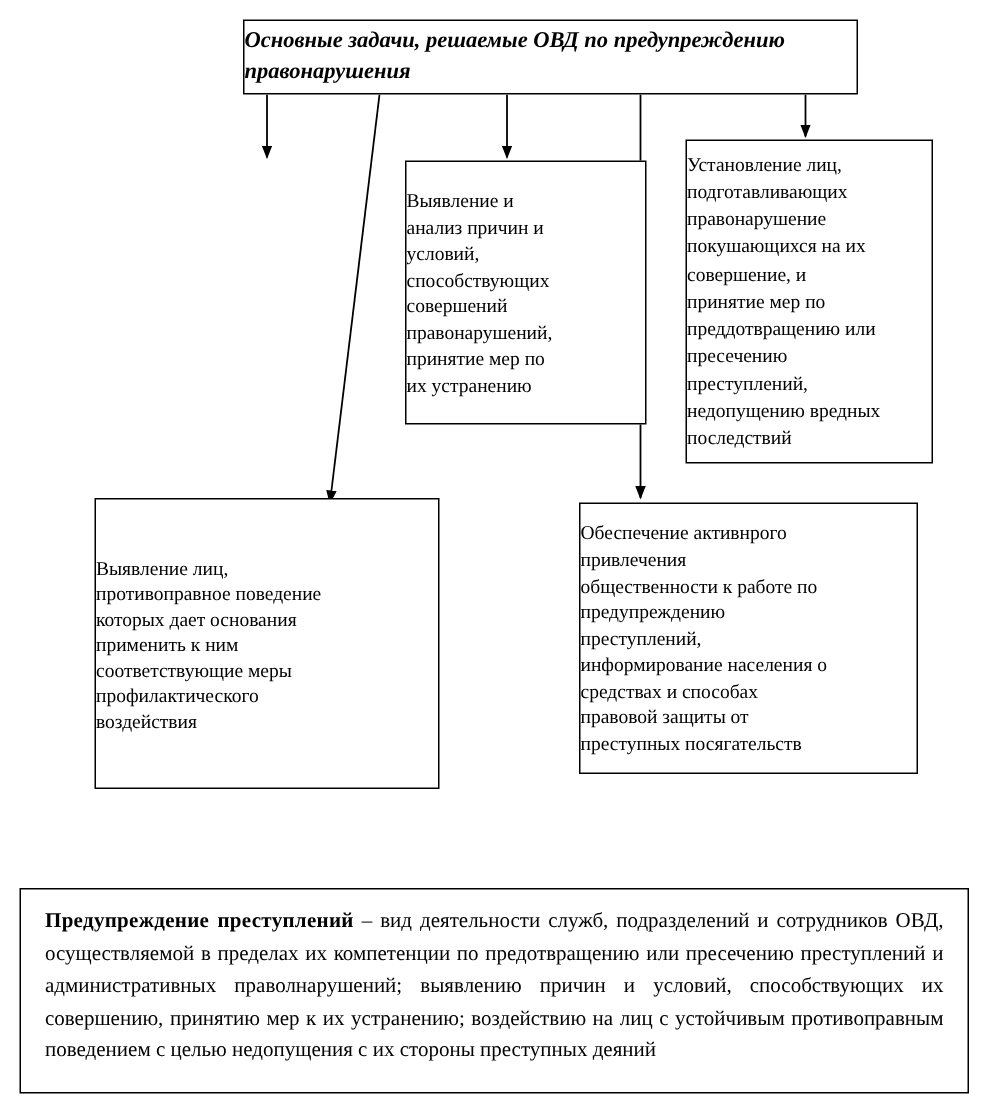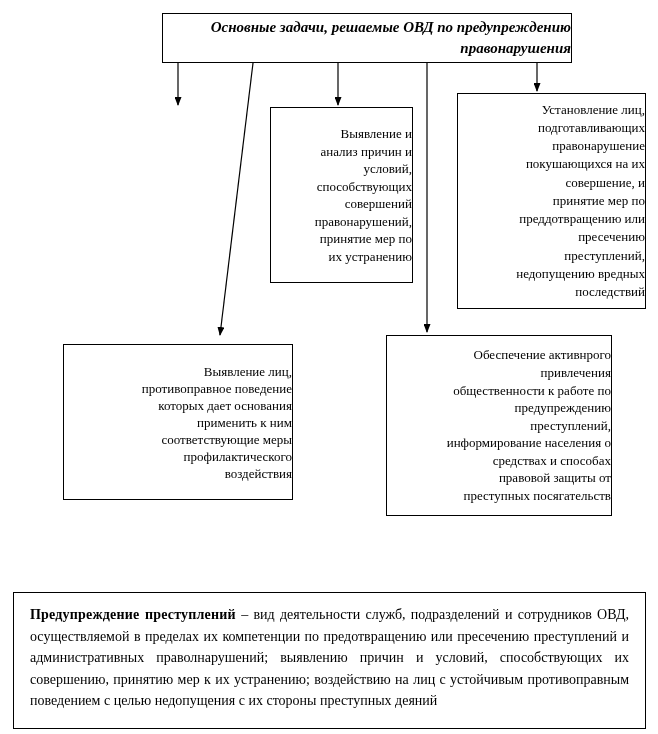--- a/index.html
+++ b/index.html
@@ -25,41 +25,41 @@
   .box {
     position: absolute;
     border: 1px solid #000000;
     background: #ffffff;
     box-sizing: border-box;
   }
   .centerbox {
     display: flex;
     align-items: center;
     justify-content: center;
-    text-align: right;
+    text-align: left;
   }
   .centerbox .txt {
     white-space: pre-line;
     display: block;
     width: 100%;
   }
   .title-box {
     left: 162px; top: 13px; width: 410px; height: 50px;
     font-size: 15px;
     line-height: 21px;
     font-weight: bold;
     font-style: italic;
   }
   .task {
     font-size: 13px;
   }
   .task1 { left: 37px;  top: 107px; width: 172px; height: 177px; line-height: 17.1px; }
-  .task2 { left: 270px; top: 107px; width: 143px; height: 176px; line-height: 17.5px; }
-  .task3 { left: 457px; top: 93px;  width: 189px; height: 216px; line-height: 18.2px; }
-  .task4 { left: 63px;  top: 344px; width: 230px; height: 156px; line-height: 17px; }
+  .task2 { left: 270px; top: 107px; width: 161px; height: 176px; line-height: 17.5px; }
+  .task3 { left: 457px; top: 93px;  width: 165px; height: 216px; line-height: 18.2px; }
+  .task4 { left: 63px;  top: 332px; width: 230px; height: 194px; line-height: 17px; }
   .task5 { left: 386px; top: 335px; width: 226px; height: 181px; line-height: 17.6px; }
   .definition-box {
     left: 13px; top: 592px; width: 633px; height: 137px;
     padding: 5px 10px 0 10px;
     font-size: 14px;
     line-height: 21.6px;
     text-align: justify;
   }
   .definition-box p {
     margin: 6px;

